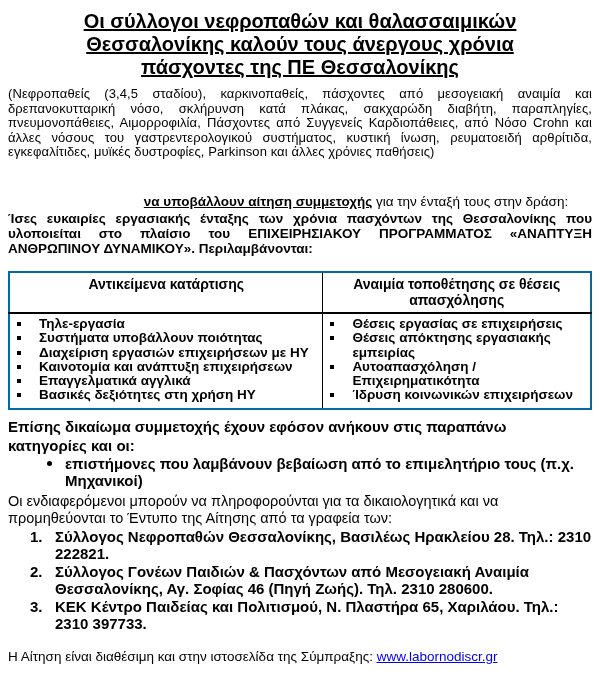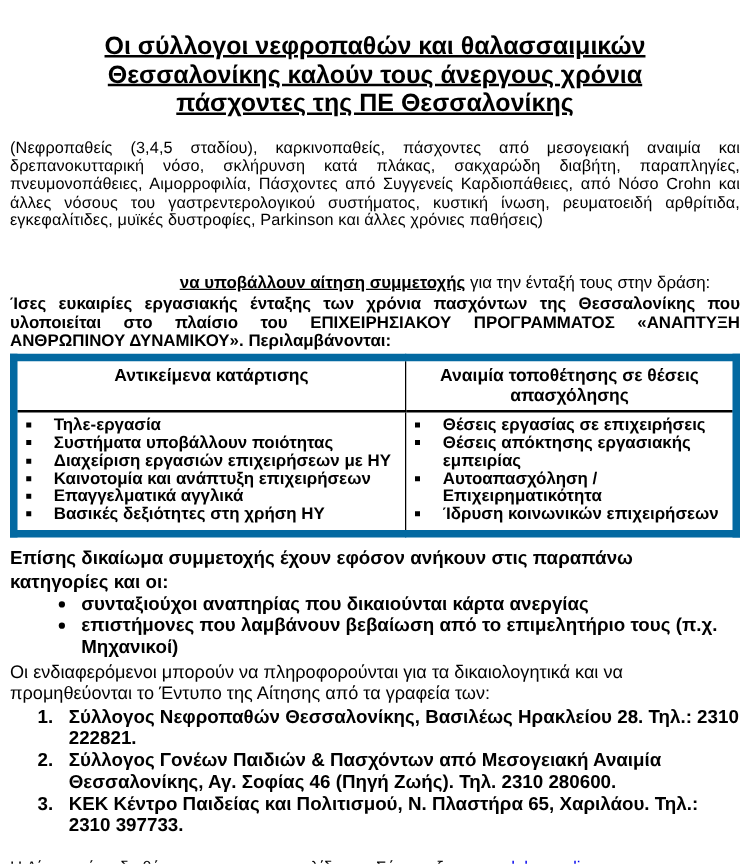--- a/index.html
+++ b/index.html
@@ -6,21 +6,21 @@
   html, body {
     margin: 0; padding: 0;
     background: #ffffff;
     color: #000000;
     font-family: "Liberation Sans", sans-serif;
   }
   body { width: 600px; height: 691px; overflow: hidden; }
   .page { padding: 10px 8px 0 8px; box-sizing: border-box; }
 
   .title {
-    margin: 16px;
+    margin: 0;
     text-align: center;
     font-size: 20px;
     line-height: 23px;
     font-weight: bold;
   }
   .title .tline { display: block; text-decoration: underline; }
 
   .intro {
     margin: 8px 0 0 0;
     font-size: 13px;
@@ -40,24 +40,24 @@
 
   .program {
     margin: 2px 0 0 0;
     font-size: 13.5px;
     line-height: 15px;
     text-align: justify;
     font-weight: bold;
   }
 
   table.grid {
-    margin-top: 3px;
+    margin-top: 15px;
     width: 100%;
     border-collapse: collapse;
-    border: 6px solid #0369a1;
+    border: 2px solid #0369a1;
     table-layout: fixed;
     padding-left: 26px;
   }
   table.grid th {
     border: 1px solid #000;
     border-bottom: 2px solid #000;
     font-size: 14px;
     line-height: 16px;
     font-weight: bold;
     text-align: center;
@@ -196,21 +196,20 @@
             <li>Ίδρυση κοινωνικών επιχειρήσεων</li>
           </ul>
         </td>
       </tr>
     </tbody>
   </table>
 
   <p class="also-heading">Επίσης δικαίωμα συμμετοχής έχουν εφόσον ανήκουν στις παραπάνω κατηγορίες και οι:</p>
 
   <ul class="also-bullets">
-    <li>συνταξιούχοι αναπηρίας που δικαιούνται κάρτα ανεργίας</li>
     <li>επιστήμονες που λαμβάνουν βεβαίωση από το επιμελητήριο τους (π.χ. Μηχανικοί)</li>
   </ul>
 
   <p class="info">Οι ενδιαφερόμενοι μπορούν να πληροφορούνται για τα δικαιολογητικά και να προμηθεύονται το Έντυπο της Αίτησης από τα γραφεία των:</p>
 
   <ol class="offices">
     <li>Σύλλογος Νεφροπαθών Θεσσαλονίκης, Βασιλέως Ηρακλείου 28. Τηλ.: 2310 222821.</li>
     <li>Σύλλογος Γονέων Παιδιών &amp; Πασχόντων από Μεσογειακή Αναιμία Θεσσαλονίκης, Αγ. Σοφίας 46 (Πηγή Ζωής). Τηλ. 2310 280600.</li>
     <li>ΚΕΚ Κέντρο Παιδείας και Πολιτισμού, Ν. Πλαστήρα 65, Χαριλάου. Τηλ.: 2310 397733.</li>
   </ol>

